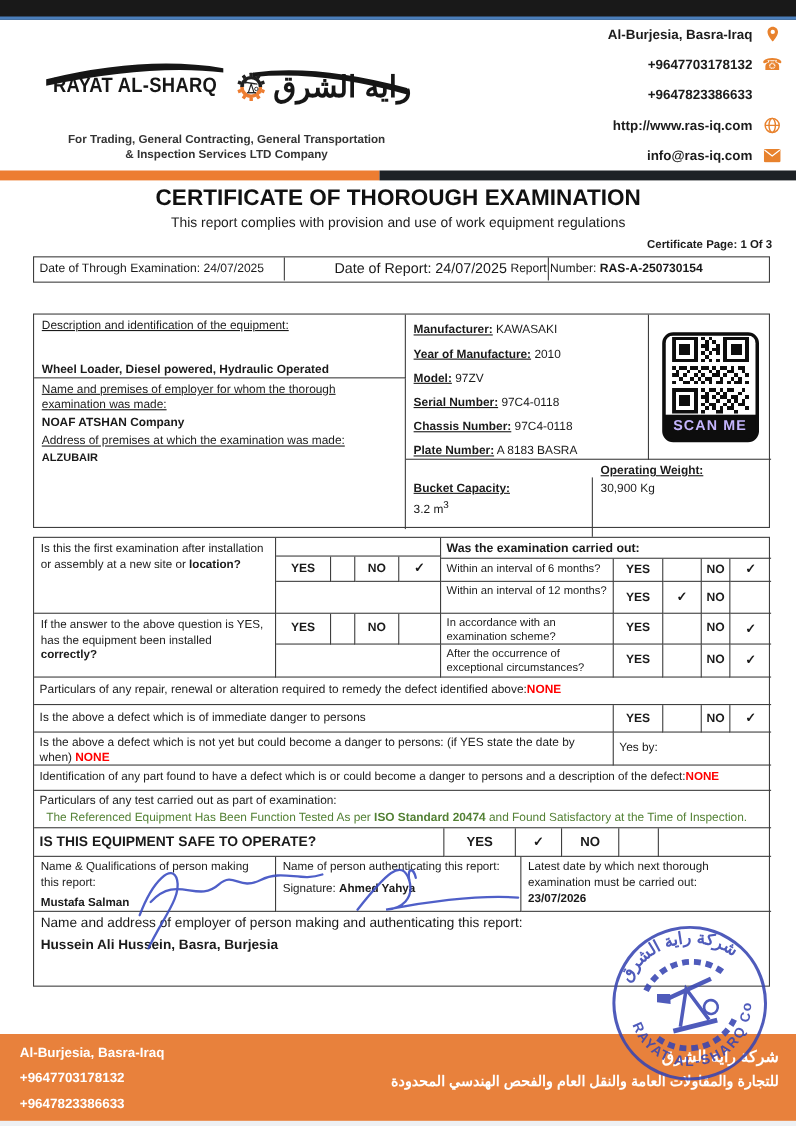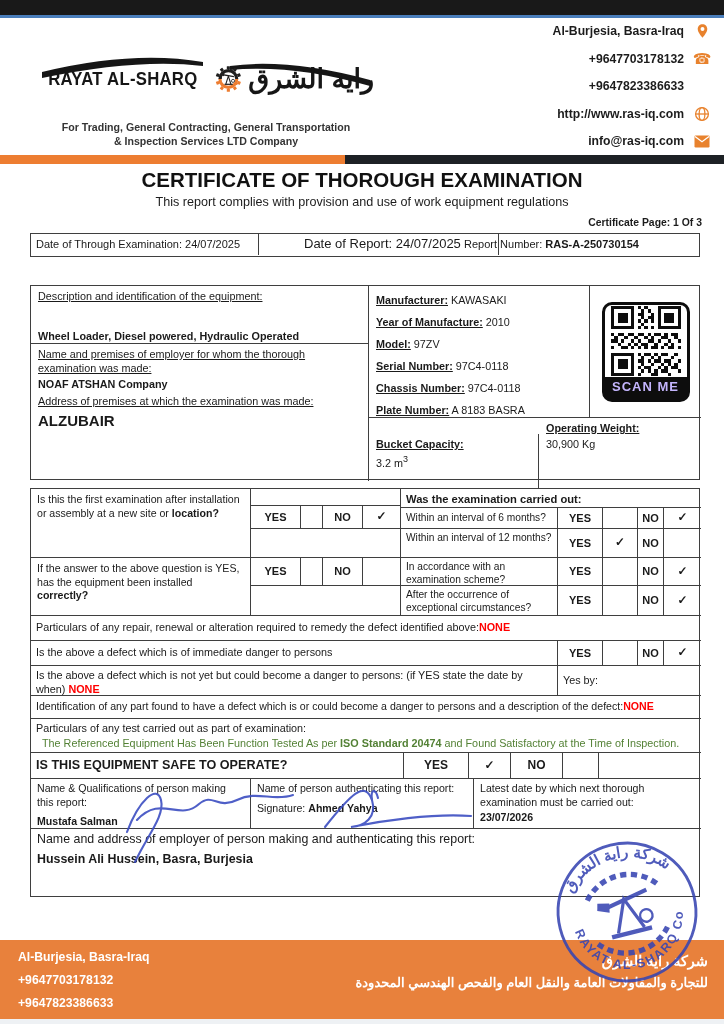--- a/index.html
+++ b/index.html
@@ -162,21 +162,21 @@
 
 <div class="tbl" style="left:30px;top:285px;width:670px;height:195px;">
   <div class="c" style="left:0;top:0;width:338px;height:58px;padding:4px 7px;">
     <div class="u" style="font-size:10.8px;">Description and identification of the equipment:</div>
     <div class="b" style="margin-top:26px;font-size:10.8px;">Wheel Loader, Diesel powered, Hydraulic Operated</div>
   </div>
   <div class="c nb" style="left:0;top:58px;width:338px;height:137px;padding:4px 7px;">
     <div class="u" style="font-size:10.8px;">Name and premises of employer for whom the thorough examination was made:</div>
     <div class="b" style="margin-top:2px;font-size:10.8px;">NOAF ATSHAN Company</div>
     <div class="u" style="margin-top:4px;font-size:10.8px;">Address of premises at which the examination was made:</div>
-    <div class="b" style="margin-top:2px;font-size:15px;">ALZUBAIR</div>
+    <div class="b" style="margin-top:2px;font-size:10px;">ALZUBAIR</div>
   </div>
   <div class="c" style="left:338px;top:0;width:221px;height:132px;padding:3px 7px;">
     <div class="lbl-line"><span class="u b">Manufacturer:</span> <span>KAWASAKI</span></div>
     <div class="lbl-line"><span class="u b">Year of Manufacture:</span> <span>2010</span></div>
     <div class="lbl-line"><span class="u b">Model:</span> <span>97ZV</span></div>
     <div class="lbl-line"><span class="u b">Serial Number:</span> <span>97C4-0118</span></div>
     <div class="lbl-line"><span class="u b">Chassis Number:</span> <span>97C4-0118</span></div>
     <div class="lbl-line"><span class="u b">Plate Number:</span> <span>A 8183 BASRA</span></div>
   </div>
   <div class="c nr mid" style="left:559px;top:0;width:111px;height:132px;">

